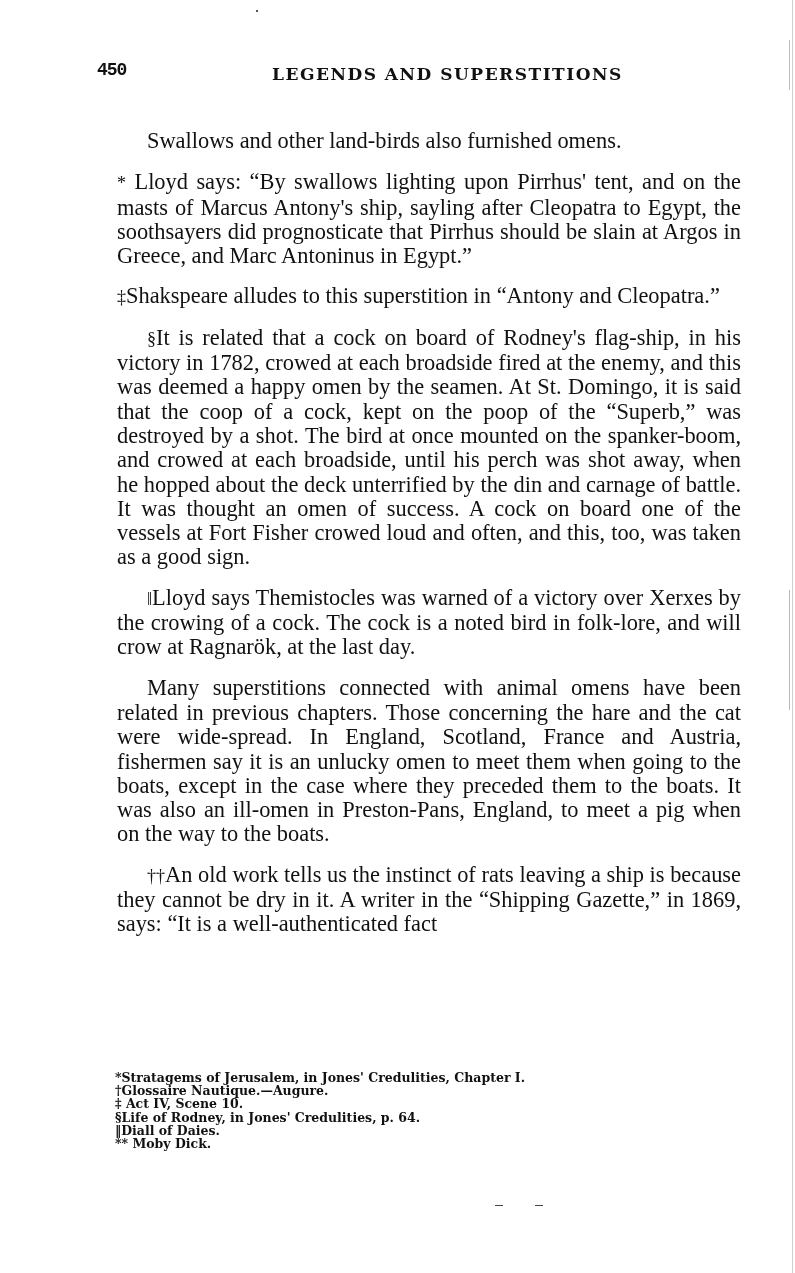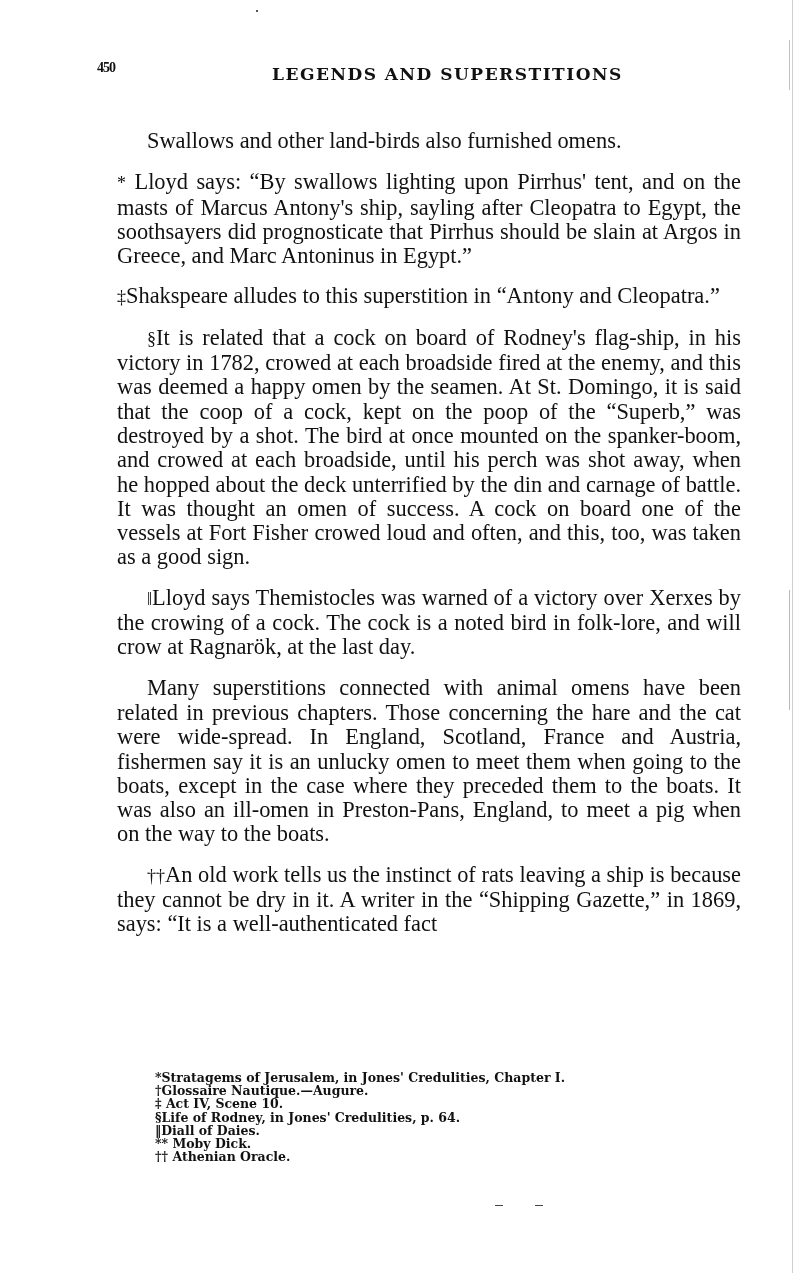--- a/index.html
+++ b/index.html
@@ -5,28 +5,28 @@
     html, body { margin: 0; padding: 0; }
     body {
       width: 795px; height: 1273px; background: #ffffff; position: relative; overflow: hidden;
       font-family: "Liberation Serif", "DejaVu Serif", serif; color: #111;
     }
     .edge-right { position: absolute; right: 2px; top: 0; width: 1px; height: 1273px; background: #cfcfcf; }
     .edge-right.b { right: 5px; top: 590px; height: 120px; background: #b8b8b8; }
     .edge-right.c { right: 5px; top: 40px; height: 50px; background: #c0c0c0; }
     .dot { position: absolute; left: 256px; top: 10px; width: 2px; height: 2px; background: #555; }
     .header { position: absolute; top: 60px; left: 97px; width: 660px; height: 28px; }
-    .page-num { position: absolute; left: 0; top: 0; font-weight: bold; font-size: 14px; letter-spacing: -1px; font-family: Liberation Serif, serif; }
+    .page-num { position: absolute; left: 0; top: 0; font-weight: bold; font-size: 18px; letter-spacing: -1px; font-family: Liberation Mono, monospace; }
     .running-head { position: absolute; left: 175px; top: 4px; font-weight: bold; font-size: 17px; letter-spacing: 1.5px; font-family: "DejaVu Serif", serif; }
     .body-text { position: absolute; top: 113px; left: 101px; width: 656px; font-size: 22.4px; line-height: 24.3px; font-family: "Liberation Serif", serif; }
     .body-text p { margin: 16px; text-align: justify; text-indent: 30px; }
     .body-text p.noindent { text-indent: 0; }
     .mark { font-size: 18px; }
     .footnotes { position: absolute; top: 1071px; left: 115px; width: 560px; font-family: "DejaVu Serif", serif; font-weight: bold; font-size: 12.5px; line-height: 13.2px; }
-    .footnotes div { white-space: nowrap; margin-left: 40px; }
+    .footnotes div { white-space: nowrap; }
     .dash { position: absolute; top: 1205px; width: 8px; height: 1px; background: #444; }
   </style>
 </head>
 <body>
 
 <div class="dot"></div>
 <div class="edge-right"></div>
 <div class="edge-right b"></div>
 <div class="edge-right c"></div>
 
@@ -45,17 +45,16 @@
   <p><span class="mark">††</span><span>An old work tells us the instinct of rats leaving a ship is because they cannot be dry in it. A writer in the “Shipping Gazette,” in 1869, says: “It is a well-authenticated fact</span></p>
 </div>
 
 <div class="footnotes">
   <div><span>*</span><span>Stratagems of Jerusalem, in Jones' Credulities, Chapter I.</span></div>
   <div><span>†</span><span>Glossaire Nautique.—Augure.</span></div>
   <div><span>‡</span> <span>Act IV, Scene 10.</span></div>
   <div><span>§</span><span>Life of Rodney, in Jones' Credulities, p. 64.</span></div>
   <div><span>‖</span><span>Diall of Daies.</span></div>
   <div><span>**</span> <span>Moby Dick.</span></div>
-  <div><span>††</span> <span>Athenian Oracle.</span></div>
 </div>
 
 <div class="dash" style="left:495px;"></div>
 <div class="dash" style="left:535px;"></div>
 
 </body></html>

